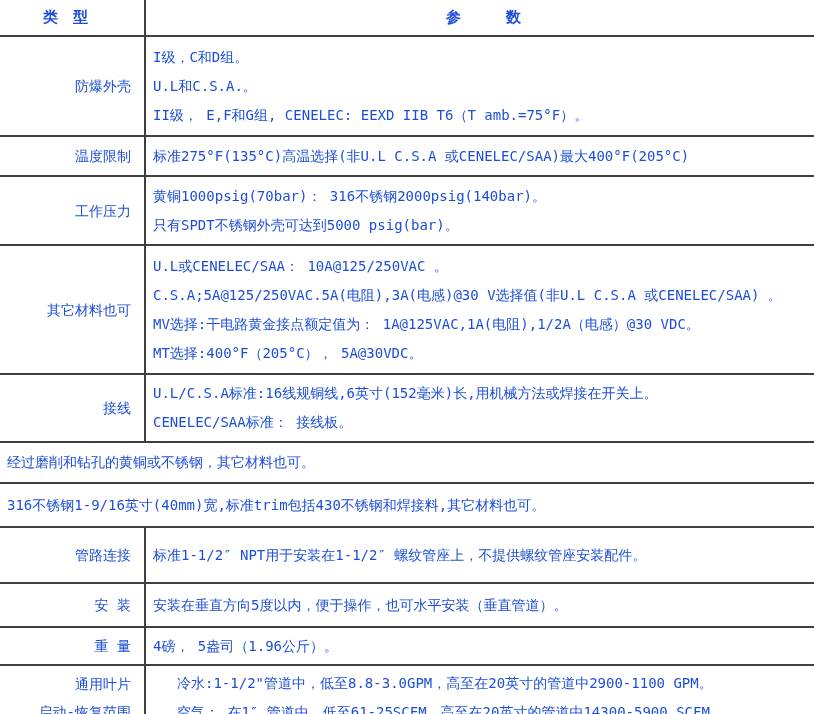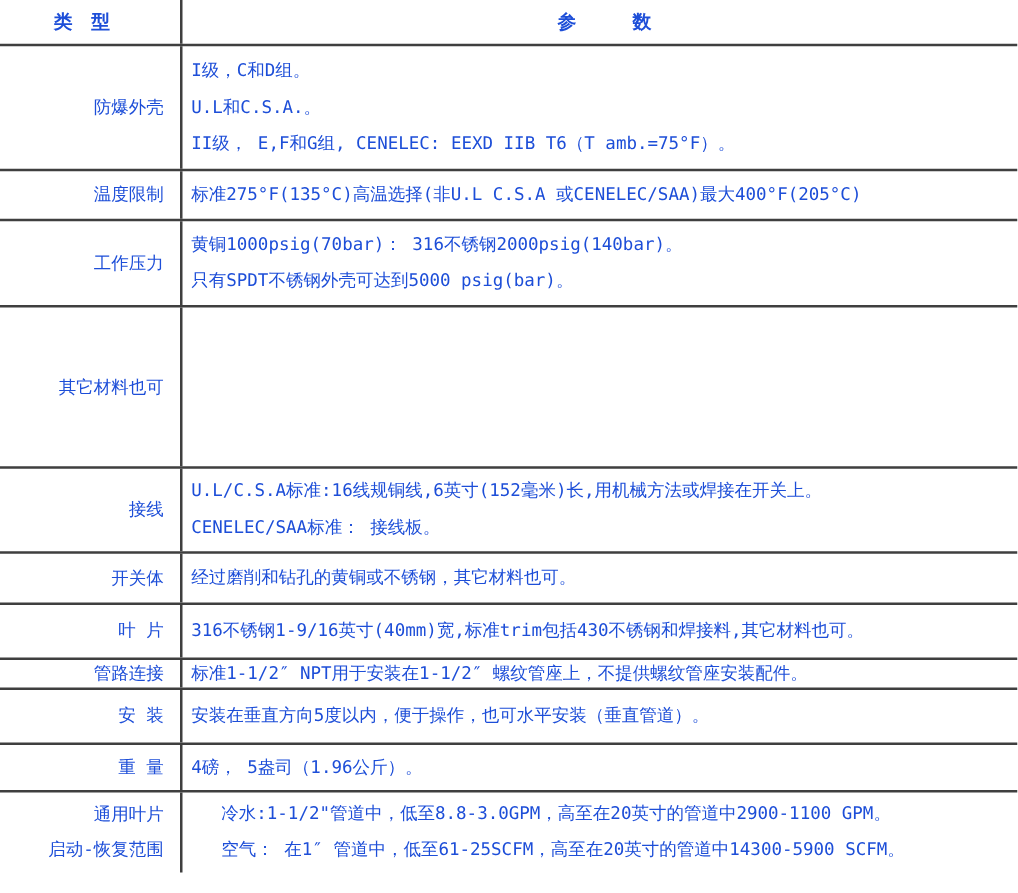--- a/index.html
+++ b/index.html
@@ -72,51 +72,51 @@
     <div class="cell-right">
       <span class="line">黄铜1000psig(70bar)： 316不锈钢2000psig(140bar)。</span>
       <span class="line">只有SPDT不锈钢外壳可达到5000 psig(bar)。</span>
     </div>
   </div>
 
   <div class="row" style="height:129px">
     <div class="cell-left">
       <span class="lbl">其它材料也可</span>
     </div>
+    <div class="cell-right">
+      <span class="line">U.L或CENELEC/SAA： 10A@125/250VAC 。</span>
+      <span class="line">C.S.A;5A@125/250VAC.5A(电阻),3A(电感)@30 V选择值(非U.L C.S.A 或CENELEC/SAA) 。</span>
+      <span class="line">MV选择:干电路黄金接点额定值为： 1A@125VAC,1A(电阻),1/2A（电感）@30 VDC。</span>
+      <span class="line">MT选择:400°F（205°C）， 5A@30VDC。</span>
+    </div>
   </div>
 
   <div class="row" style="height:68px">
     <div class="cell-left">
       <span class="lbl">接线</span>
     </div>
     <div class="cell-right">
       <span class="line">U.L/C.S.A标准:16线规铜线,6英寸(152毫米)长,用机械方法或焊接在开关上。</span>
       <span class="line">CENELEC/SAA标准： 接线板。</span>
     </div>
   </div>
 
   <div class="row" style="height:41px">
-    <div class="cell-left">
-      <span class="lbl">开关体</span>
-    </div>
     <div class="cell-right">
       <span class="line">经过磨削和钻孔的黄铜或不锈钢，其它材料也可。</span>
     </div>
   </div>
 
   <div class="row" style="height:44px">
-    <div class="cell-left">
-      <span class="lbl">叶 片</span>
-    </div>
     <div class="cell-right">
       <span class="line">316不锈钢1-9/16英寸(40mm)宽,标准trim包括430不锈钢和焊接料,其它材料也可。</span>
     </div>
   </div>
 
-  <div class="row" style="height:24px">
+  <div class="row" style="height:56px">
     <div class="cell-left">
       <span class="lbl">管路连接</span>
     </div>
     <div class="cell-right">
       <span class="line">标准1-1/2″ NPT用于安装在1-1/2″ 螺纹管座上，不提供螺纹管座安装配件。</span>
     </div>
   </div>
 
   <div class="row" style="height:44px">
     <div class="cell-left">

